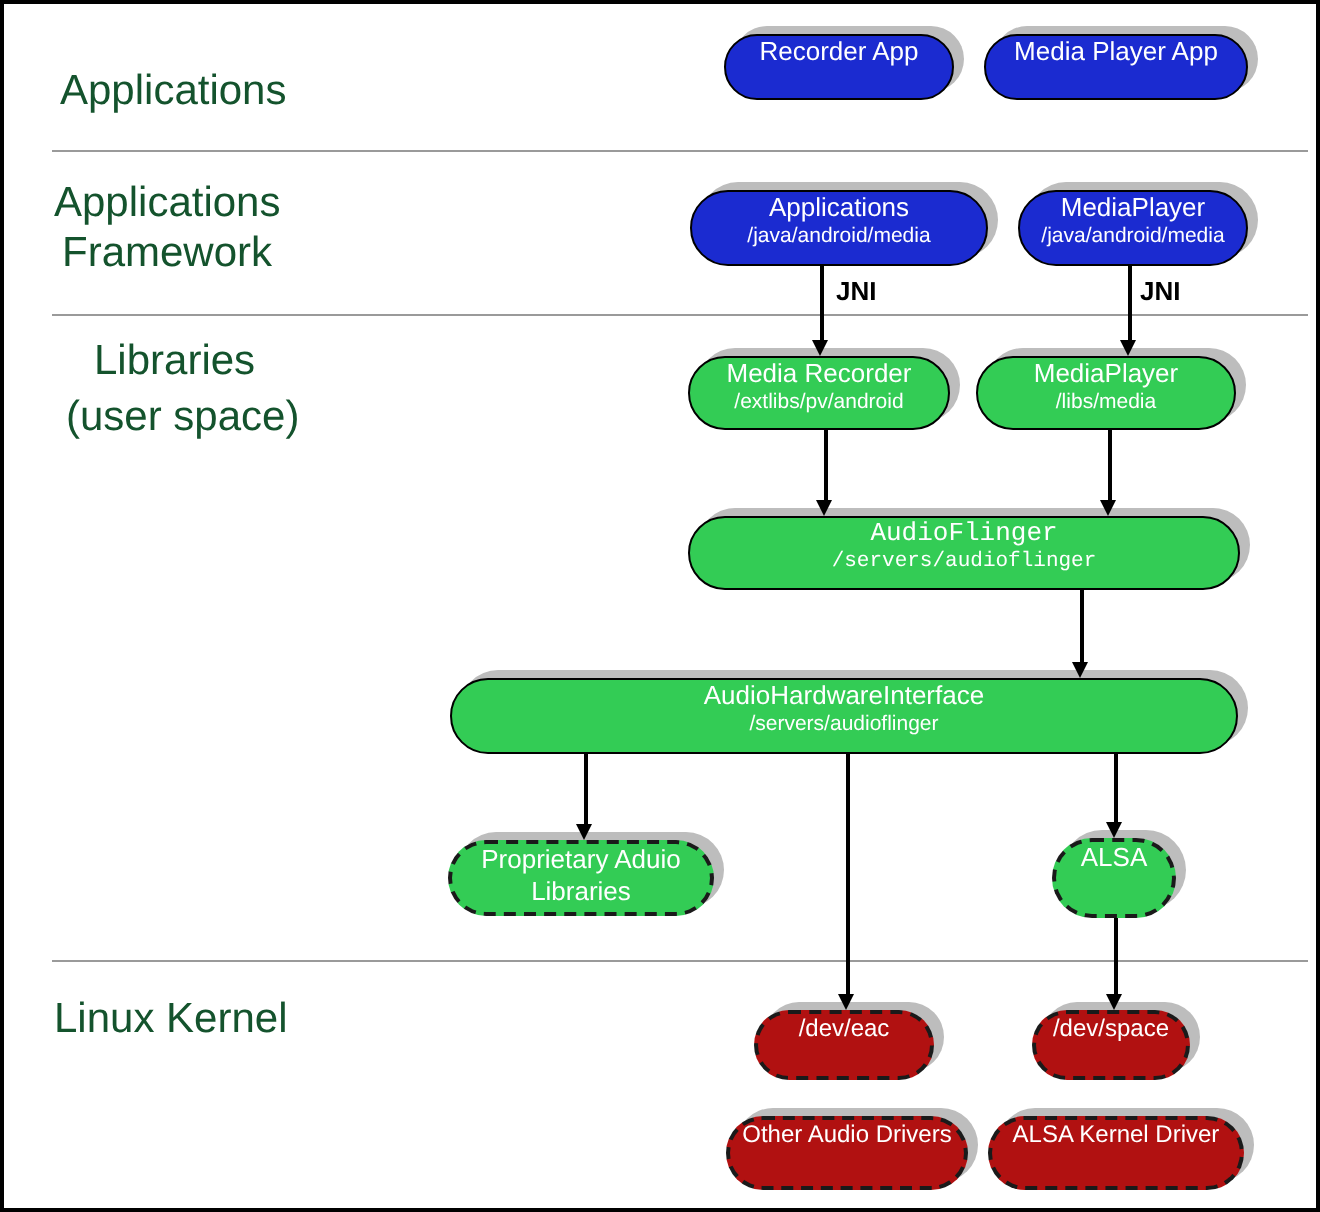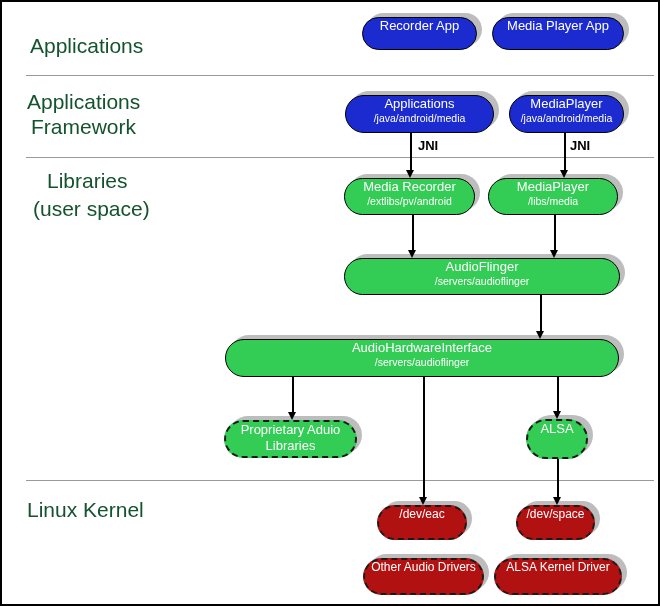--- a/index.html
+++ b/index.html
@@ -35,21 +35,21 @@
   .box .main{font-size:13px;}
   .box .sub{font-size:10.5px;}
   .box .small{font-size:12px;}
 
   #box-recorder-app{left:360px;top:15px;width:115px;height:33px;}
   #box-media-player-app{left:490px;top:15px;width:132px;height:33px;}
   #box-media-recorder-fw{left:343px;top:93px;width:149px;height:38px;}
   #box-media-player-fw{left:507px;top:93px;width:115px;height:38px;}
   #box-media-recorder-lib{left:342px;top:176px;width:131px;height:37px;}
   #box-media-player-lib{left:486px;top:176px;width:130px;height:37px;}
-  #box-audio-flinger{left:342px;top:256px;width:276px;height:37px;}
+  #box-audio-flinger{left:342px;top:256px;width:276px;height:37px;font-family:Liberation Mono, monospace;}
   #box-audio-hw{left:223px;top:337px;width:394px;height:38px;}
   #box-proprietary{left:222px;top:418px;width:133px;height:38px;}
   #box-alsa{left:524px;top:417px;width:62px;height:40px;}
   #box-dev-eac{left:375px;top:503px;width:90px;height:35px;}
   #box-dev-audio{left:514px;top:503px;width:79px;height:35px;}
   #box-other-drivers{left:361px;top:556px;width:121px;height:37px;}
   #box-alsa-driver{left:492px;top:556px;width:128px;height:37px;}
 
   .vline{position:absolute;width:1.5px;background:#000;}
   .arrowhead{

